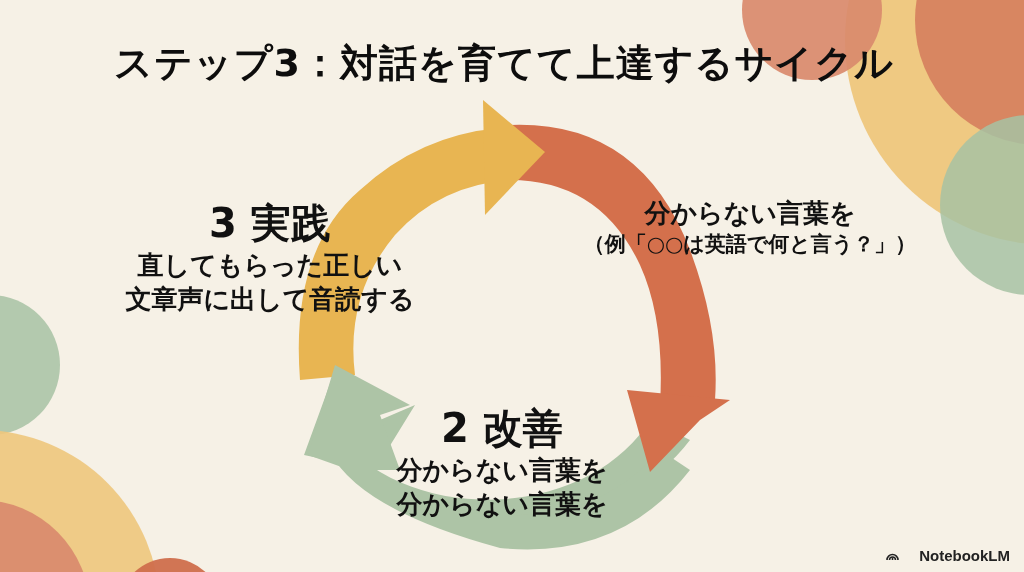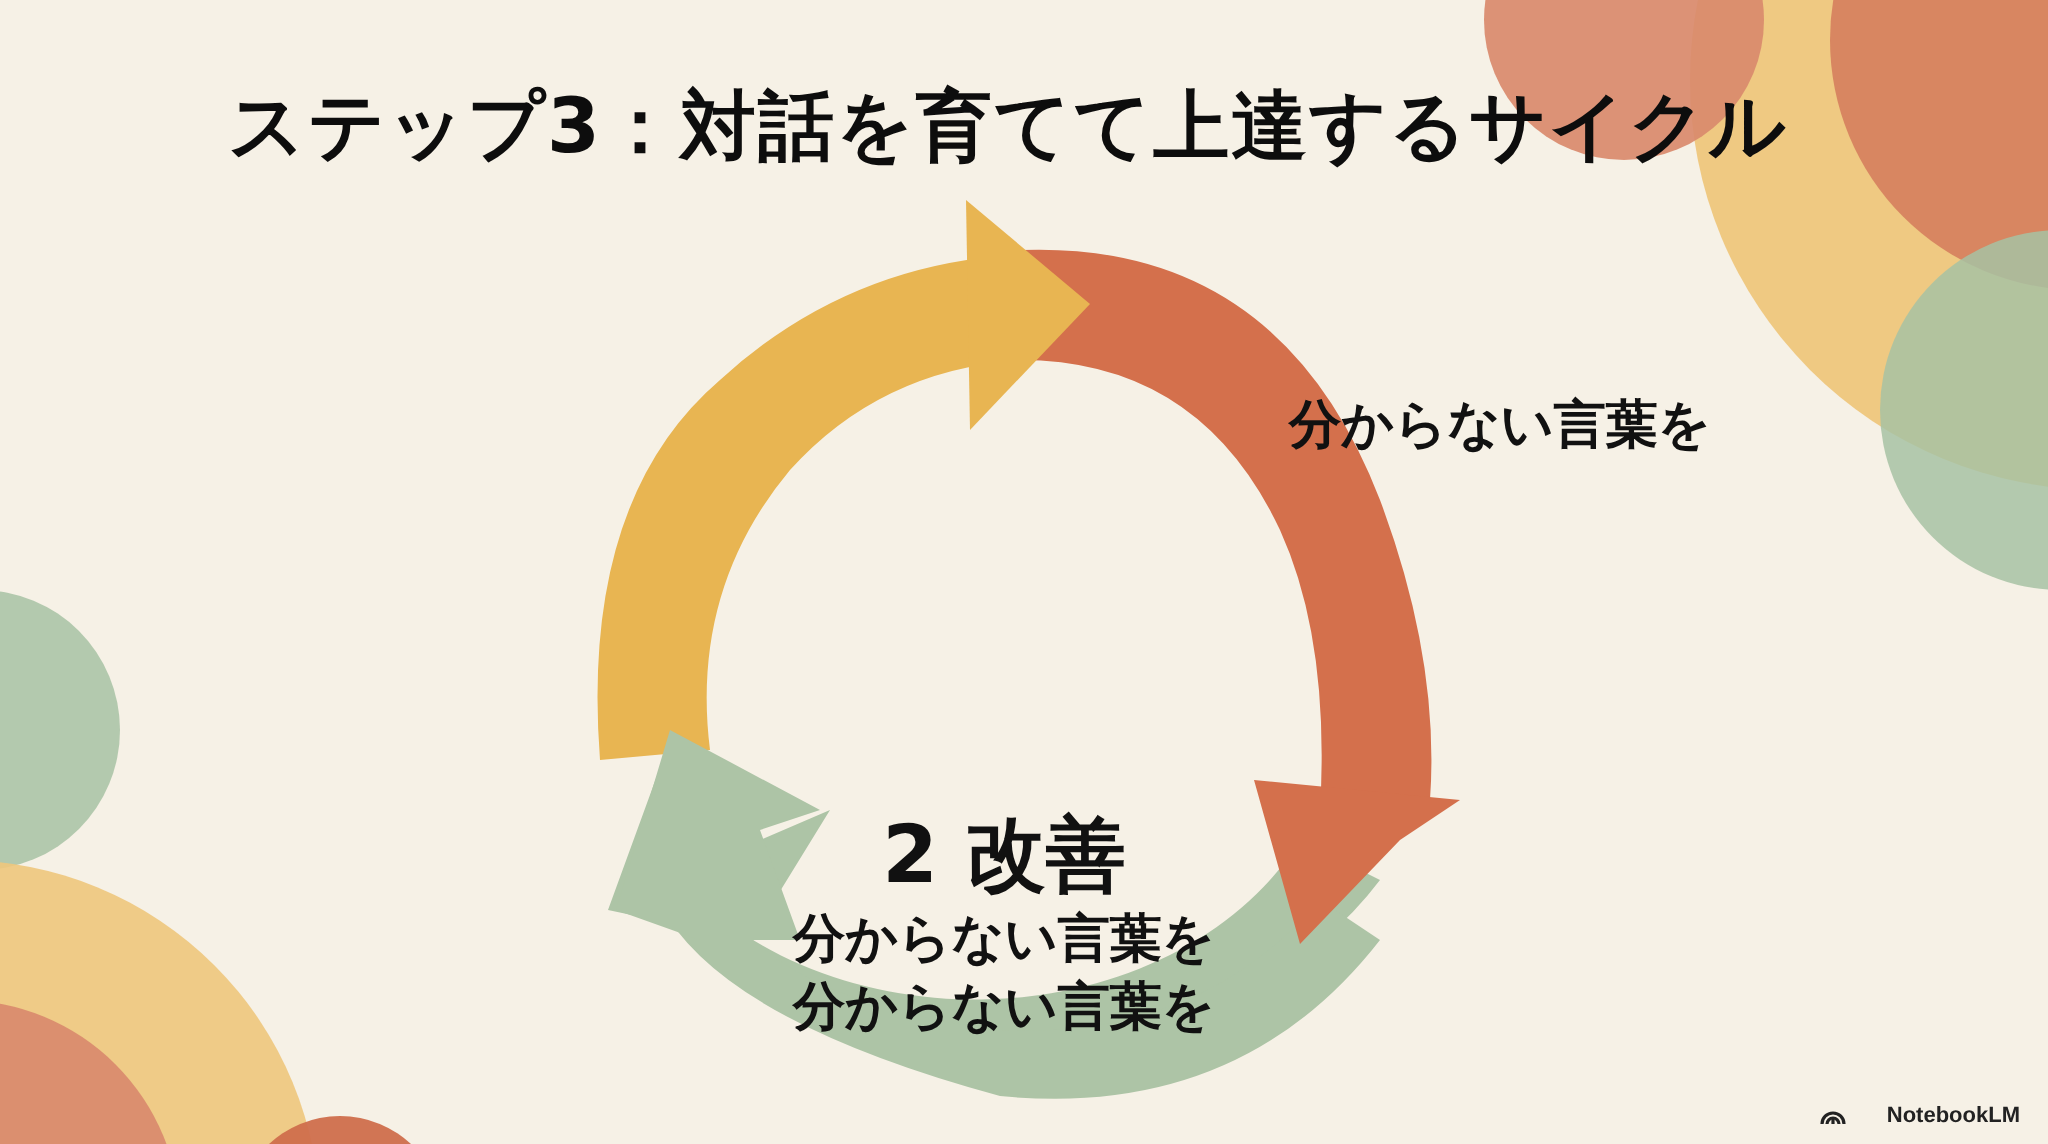--- a/index.html
+++ b/index.html
@@ -19,21 +19,21 @@
   .step { position: absolute; text-align: center; color: #111; font-weight: bold; }
   .step .heading { font-size: 40px; line-height: 50px; white-space: nowrap; }
   .step .desc { font-size: 26px; line-height: 34px; white-space: nowrap; }
   .step .note { font-size: 21px; line-height: 28px; white-space: nowrap; }
   .step1 { left: 560px; width: 380px; top: 196px; }
   .step2 { left: 307px; width: 390px; top: 403px; }
   .step3 { left: 60px; width: 420px; top: 198px; }
   .footer {
     position: absolute; right: 14px; bottom: 8px;
     display: flex; align-items: center; gap: 20px;
-    font-family: "Liberation Sans", sans-serif; font-size: 11px; color: #222; font-weight: bold;
+    font-family: "Liberation Sans", sans-serif; font-size: 15px; color: #222; font-weight: bold;
   }
   .footer svg { display: block; }
 </style>
 </head>
 <body>
 
 <div class="slide">
 
   <svg class="deco" width="1024" height="572" viewBox="0 0 1024 572">
 
@@ -66,28 +66,34 @@
       <path d="M 483 100 L 545 152 L 485 215 Z" fill="#e8b552"></path>
     </g>
 
     <path d="M 308 455 L 335 365 L 410 405 L 380 415 L 400 470 L 350 470 Z" fill="#adc4a6"></path>
   </svg>
 
   <div class="title">ステップ3：対話を育てて上達するサイクル</div>
 
   <div class="step step1">
     <div class="desc">分からない言葉を</div>
+    <div class="note">（例「○○は英語で何と言う？」）</div>
   </div>
 
   <div class="step step2">
     <div class="heading">2 改善</div>
     <div class="desc">分からない言葉を</div>
     <div class="desc">分からない言葉を</div>
   </div>
 
+  <div class="step step3">
+    <div class="heading">3 実践</div>
+    <div class="desc">直してもらった正しい</div>
+    <div class="desc">文章声に出して音読する</div>
+  </div>
 
   <div class="footer">
     <svg width="13" height="10" viewBox="0 0 13 10">
       <path d="M1 9 A5.5 5.5 0 0 1 12 9" fill="none" stroke="#222" stroke-width="1.6"></path>
       <path d="M3.5 9 A3 3 0 0 1 9.5 9" fill="none" stroke="#222" stroke-width="1.6"></path>
       <path d="M6.5 9 L6.5 6.5" stroke="#222" stroke-width="1.6"></path>
     </svg>
     <span>NotebookLM</span>
   </div>
 </div>

